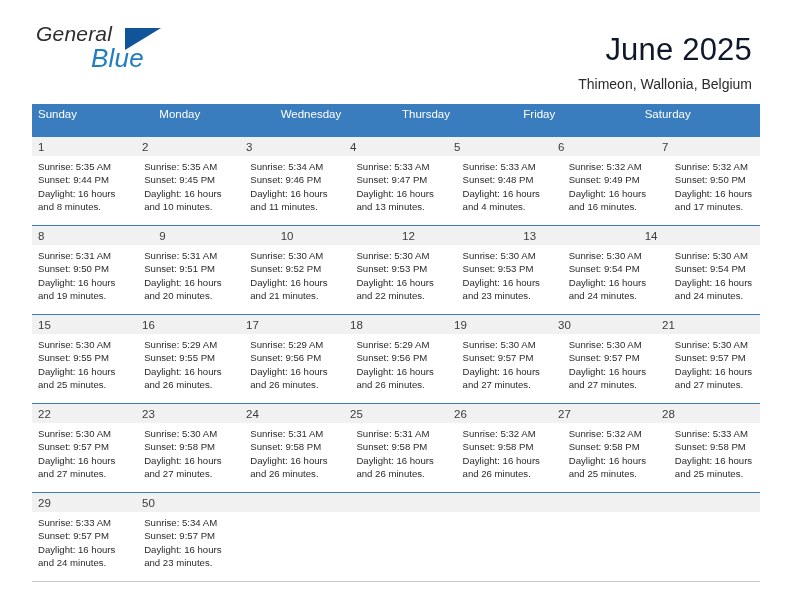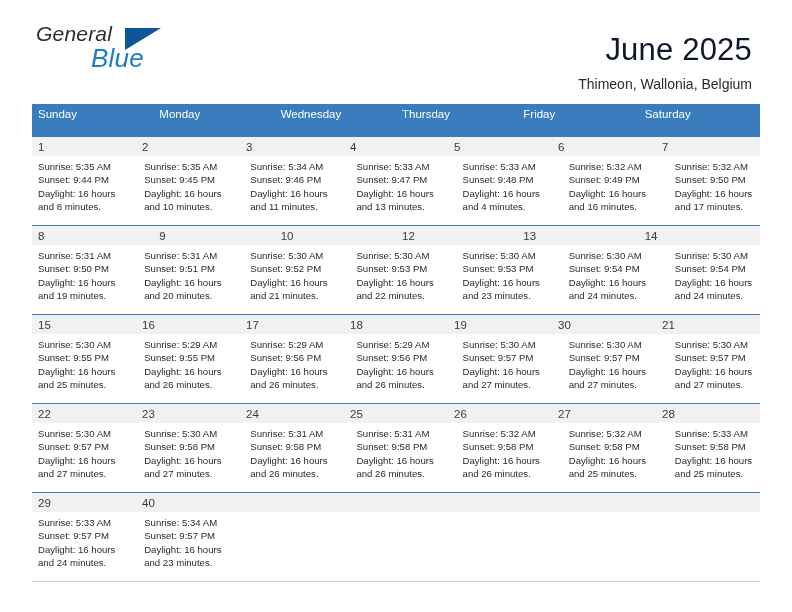--- a/index.html
+++ b/index.html
@@ -398,21 +398,21 @@
           <div>Sunset: 9:58 PM</div>
           <div>Daylight: 16 hours</div>
           <div>and 25 minutes.</div>
         </div>
       </div>
     </div>
 
     <div class="week">
       <div class="week-datestrip">
         <div class="daynum">29</div>
-        <div class="daynum">40</div>
+        <div class="daynum">50</div>
         <div class="daynum"></div>
         <div class="daynum"></div>
         <div class="daynum"></div>
         <div class="daynum"></div>
         <div class="daynum"></div>
       </div>
       <div class="week-body">
         <div class="daycell">
           <div>Sunrise: 5:33 AM</div>
           <div>Sunset: 9:57 PM</div>

